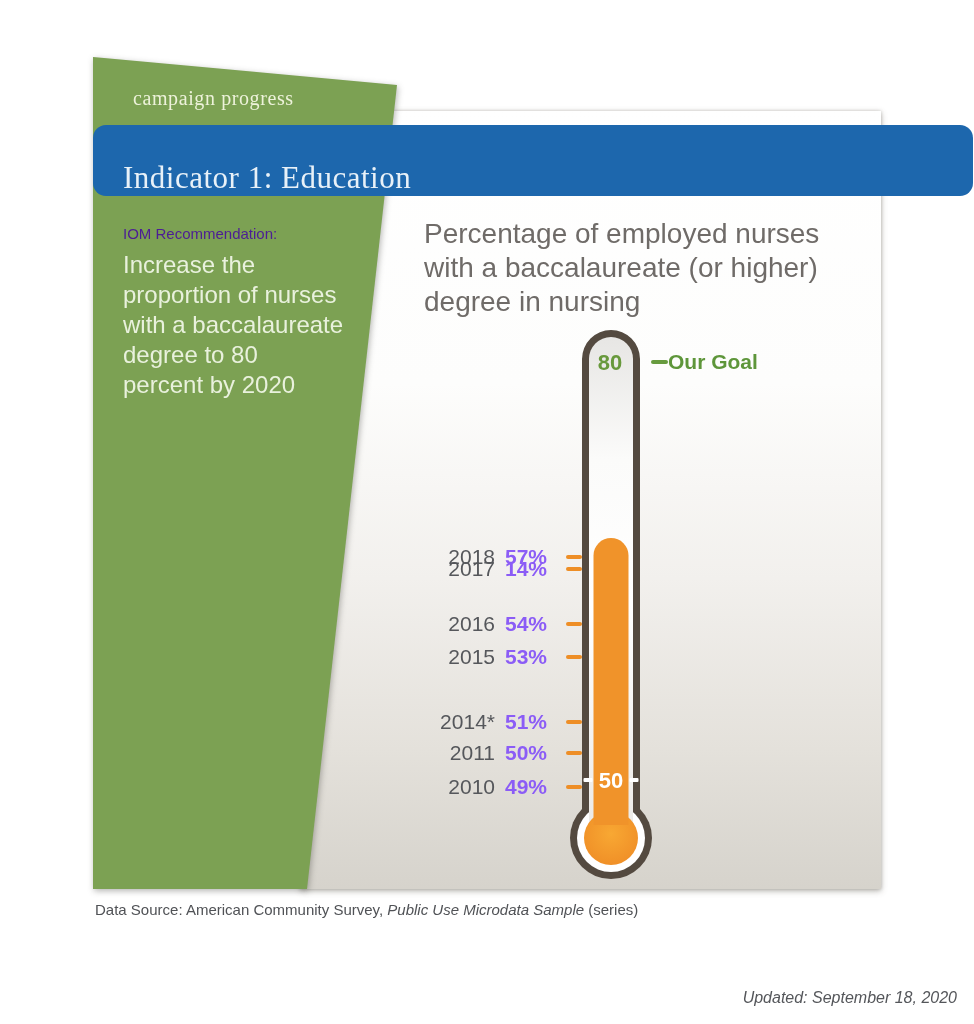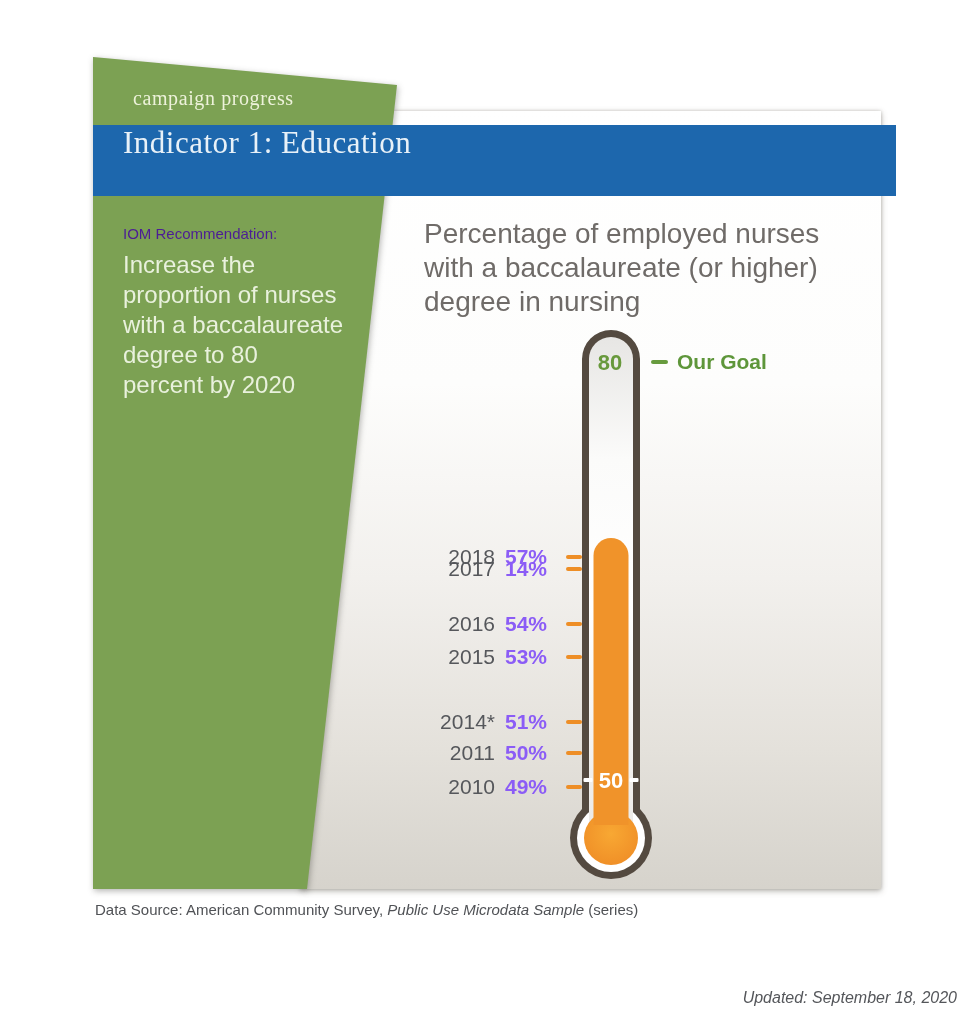--- a/index.html
+++ b/index.html
@@ -31,36 +31,36 @@
   }
   .iom-heading {
     position:absolute; left:30px; top:168px; font-size:15px; color:#4c1d95;
   }
   .iom-body {
     position:absolute; left:30px; top:193px; width:260px;
     font-size:24px; line-height:30px; color:#e9f1dd; white-space:pre-line;
   }
   
   .blue-bar {
-    position:absolute; left:93px; top:125px; width:803px; height:71px;
-    background:#1d67ad; z-index:3; display:flex; align-items:flex-start;
+    position:absolute; left:93px; top:125px; width:880px; height:71px;
+    background:#1d67ad; z-index:3; display:flex; align-items:flex-end;border-radius:13px;
   }
   .blue-bar-title {
     margin-left:30px; font-family:"Liberation Serif", serif;
     font-size:31px; color:#e8f1f8; letter-spacing:0.5px;
   }
   
   .chart-title {
     position:absolute; left:424px; top:217px; z-index:4;
     font-size:28px; line-height:34px; color:#6f6b68; white-space:pre-line;
   }
   .thermo-svg { position:absolute; left:550px; top:320px; z-index:4; }
   .goal-row {
     position:absolute; left:651px; top:350px; height:24px; z-index:5;
-    display:flex; align-items:center; gap:9px;
+    display:flex; align-items:center; 
   }
   .goal-tick { width:17px; height:4px; background:#679b3e; border-radius:2px; }
   .goal-text { font-size:21px; font-weight:bold; color:#5e963a; }
   .data-row {
     position:absolute; left:420px; width:162px; height:24px; z-index:5;
     display:flex; align-items:center; justify-content:flex-end;
   }
   .row-year { font-size:21px; color:#55575b; text-align:right; }
   .row-pct  { font-size:21px; font-weight:bold; color:#8b5cf6; width:52px; text-align:left; margin-left:10px; }
   .row-tick { width:16px; height:4px; background:#ee8e26; border-radius:2px; margin-left:9px; }

